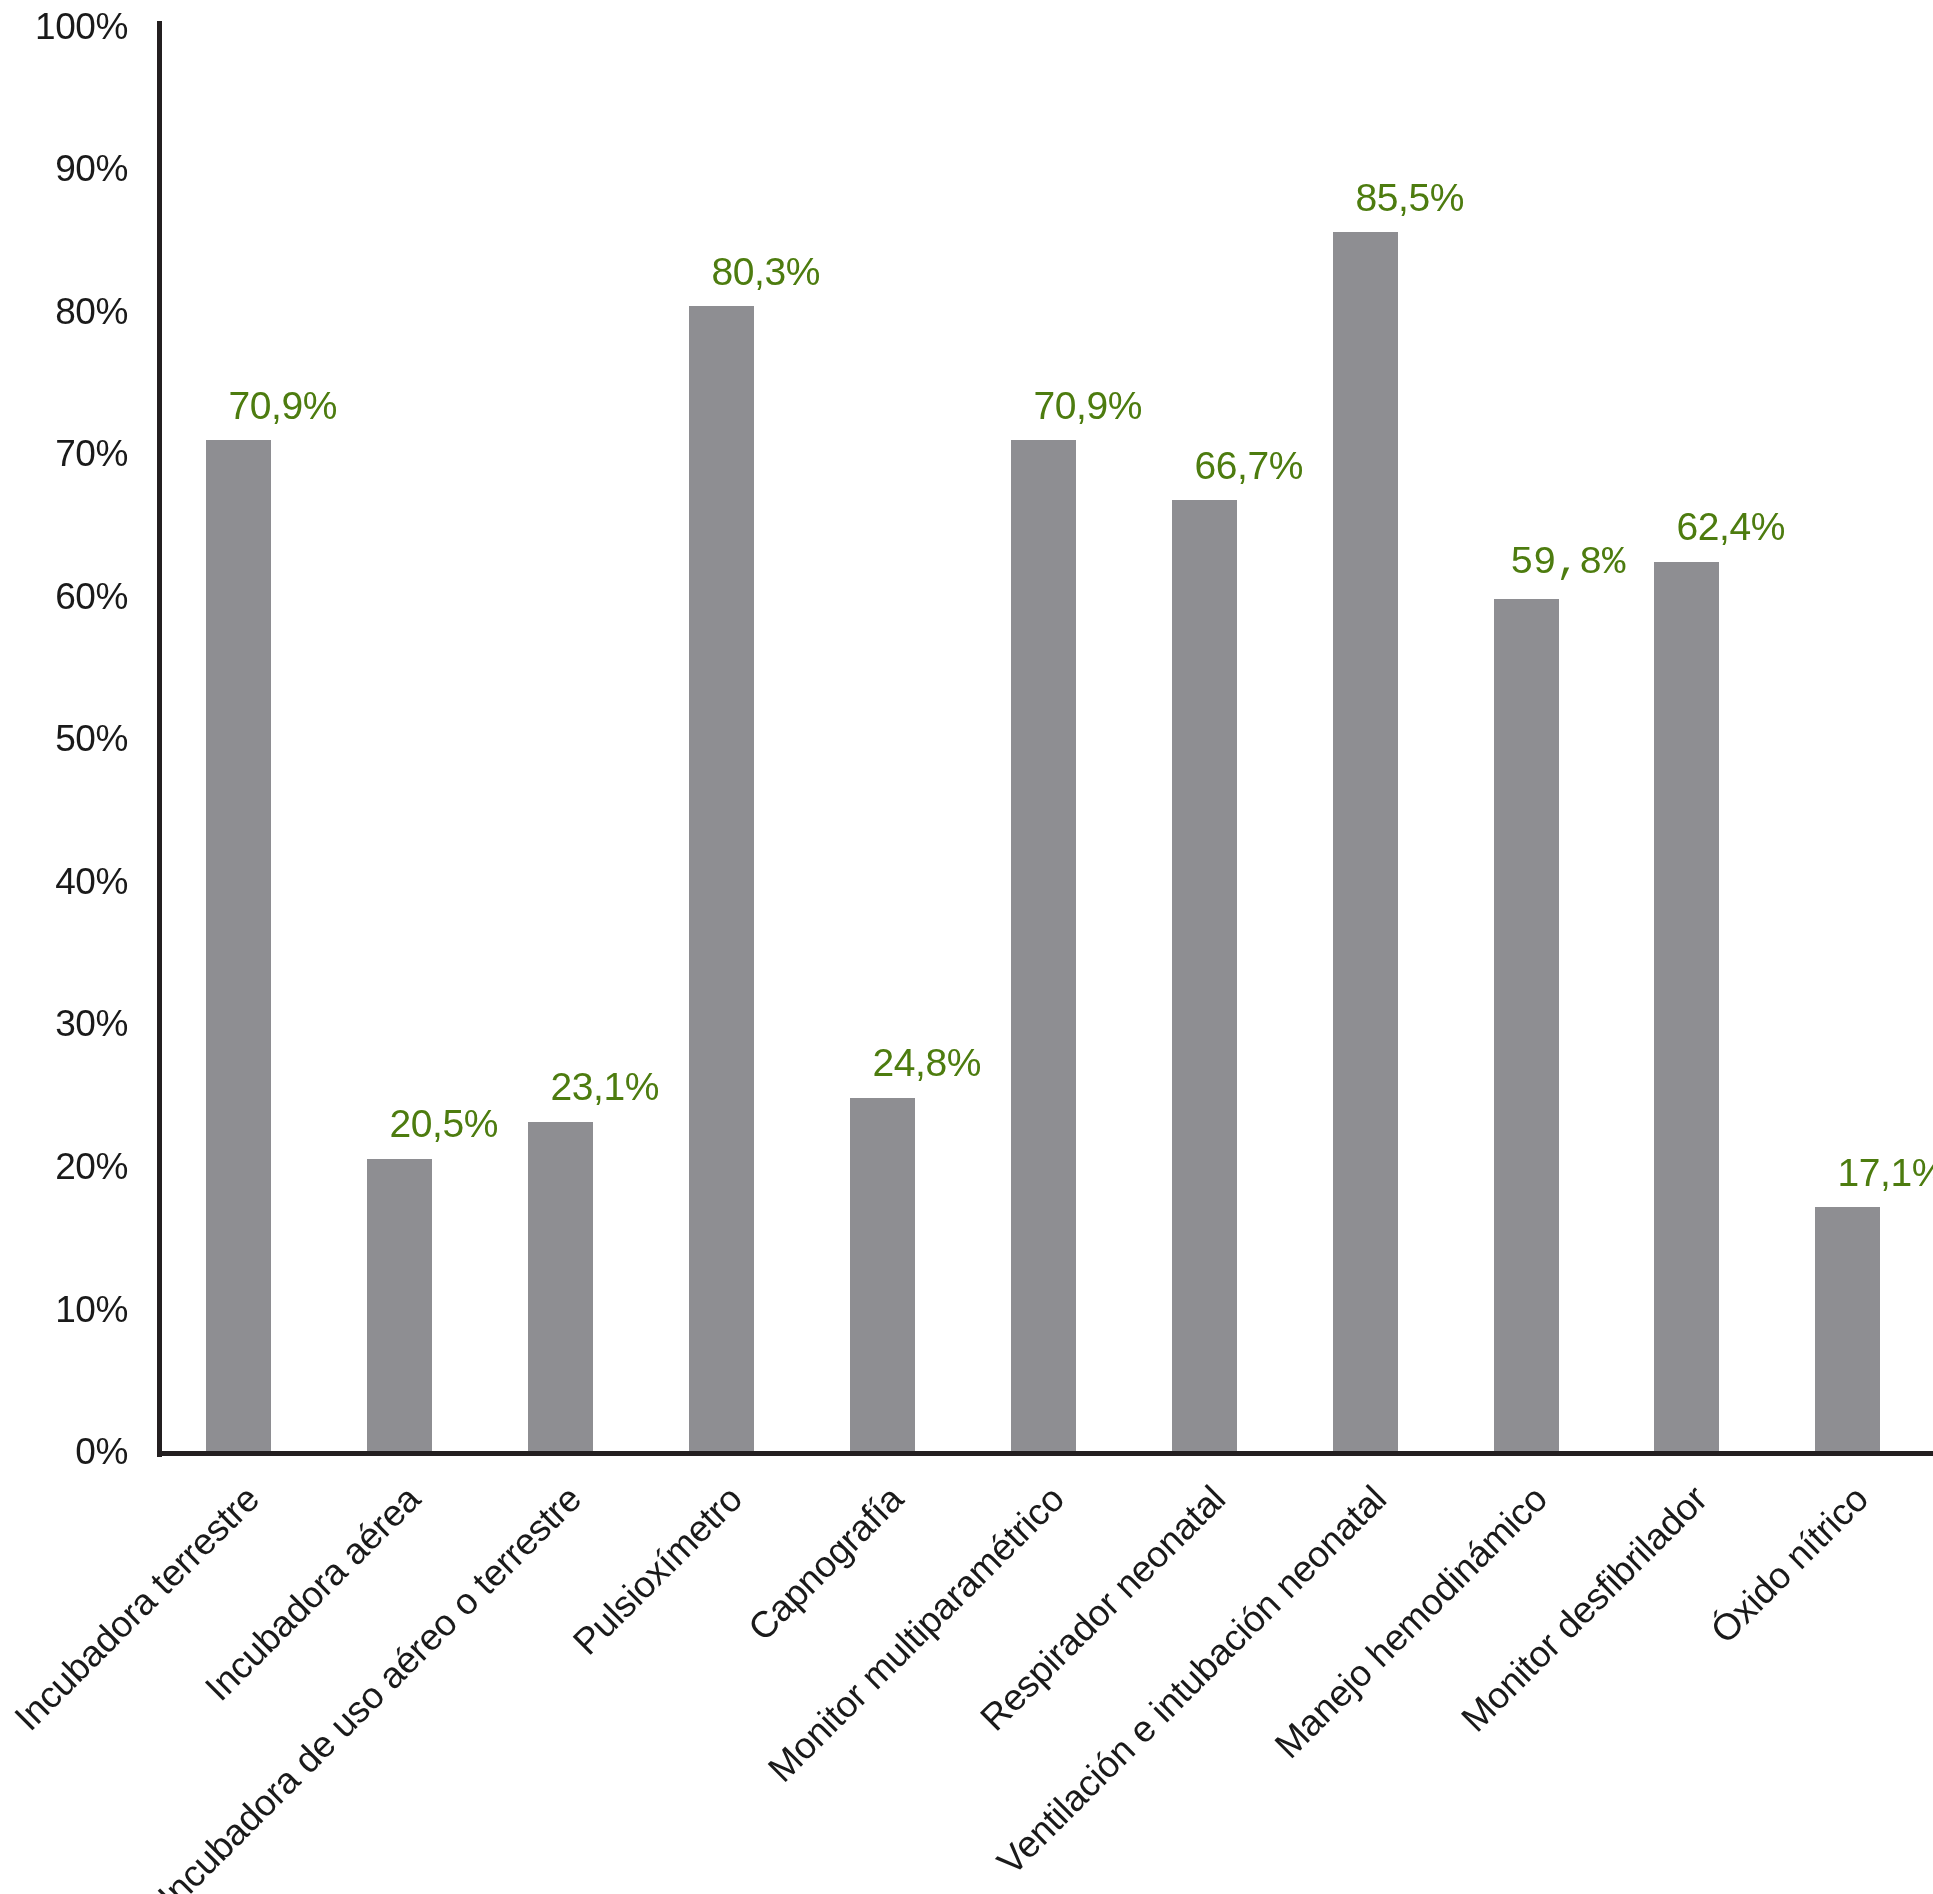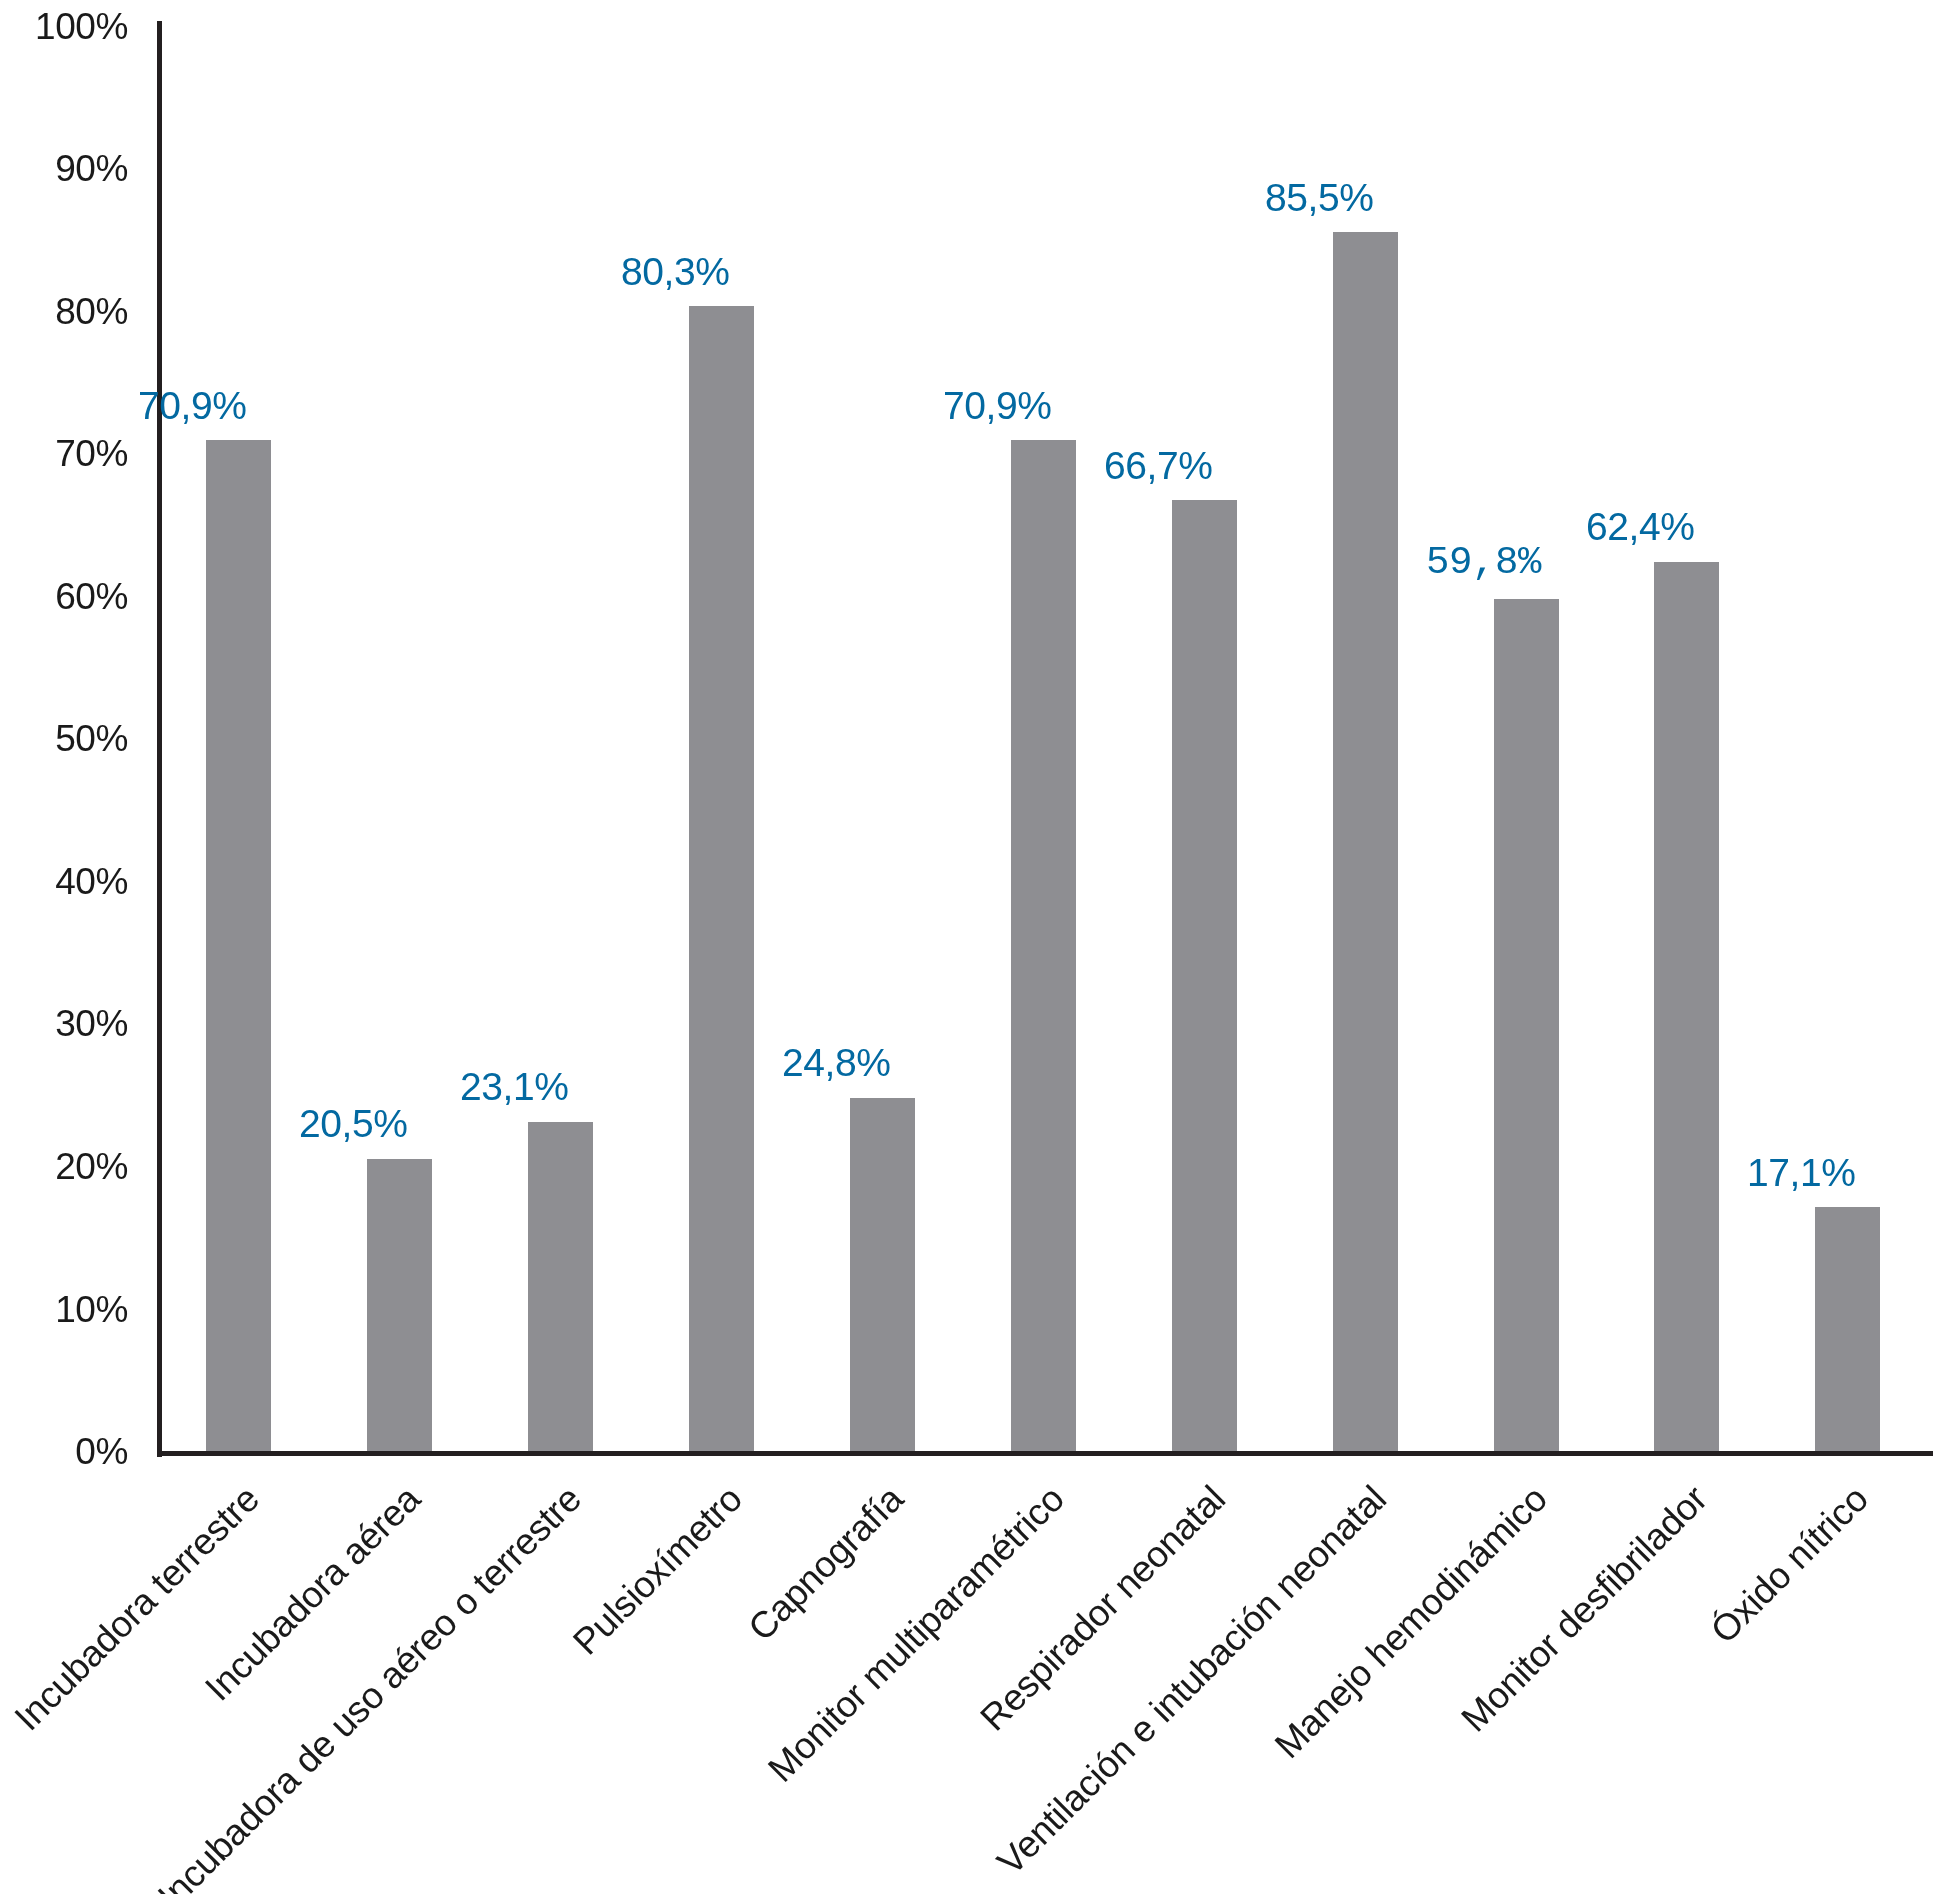--- a/index.html
+++ b/index.html
@@ -79,25 +79,25 @@
     position: absolute;
     bottom: 0;
     left: 49px;
     width: 65px;
     background: #8e8e92;
   }
   .bar-value-label {
     position: absolute;
     left: -19px;
     width: 199px;
-    text-align: left;
+    text-align: right;
     font-size: 39px;
     line-height: 39px;
     letter-spacing: -0.4px;
-    color: #0369a1;
+    color: #4d7c0f;
     white-space: nowrap;
   }
 
   
   #x-axis-labels {
     position: absolute;
     left: 157px;
     top: 1456px;
     width: 1776px;
     height: 438px;

